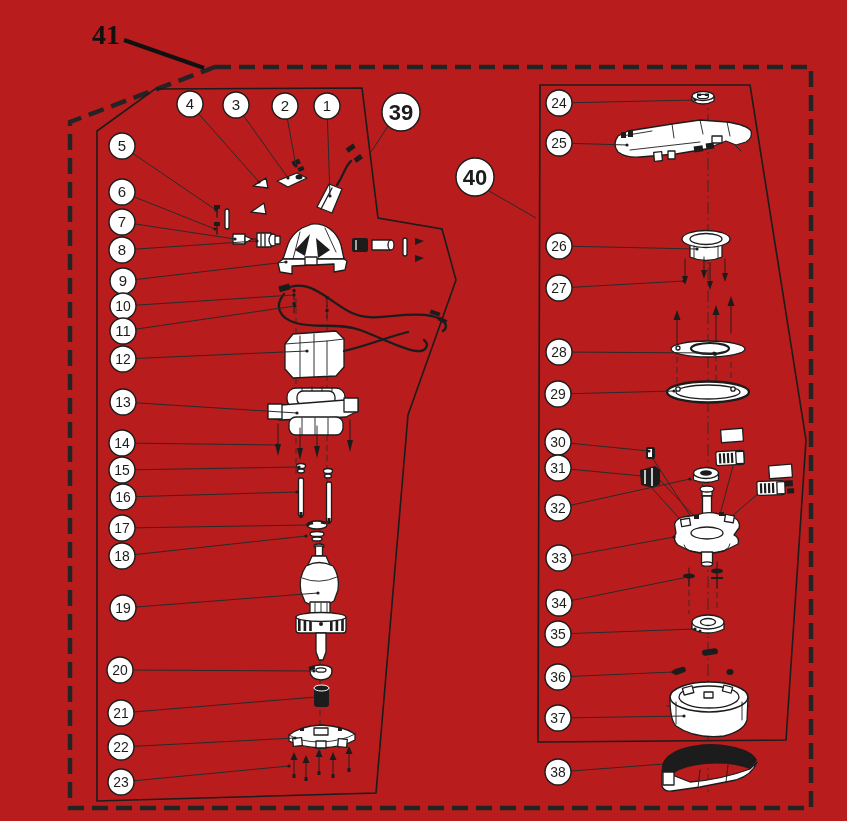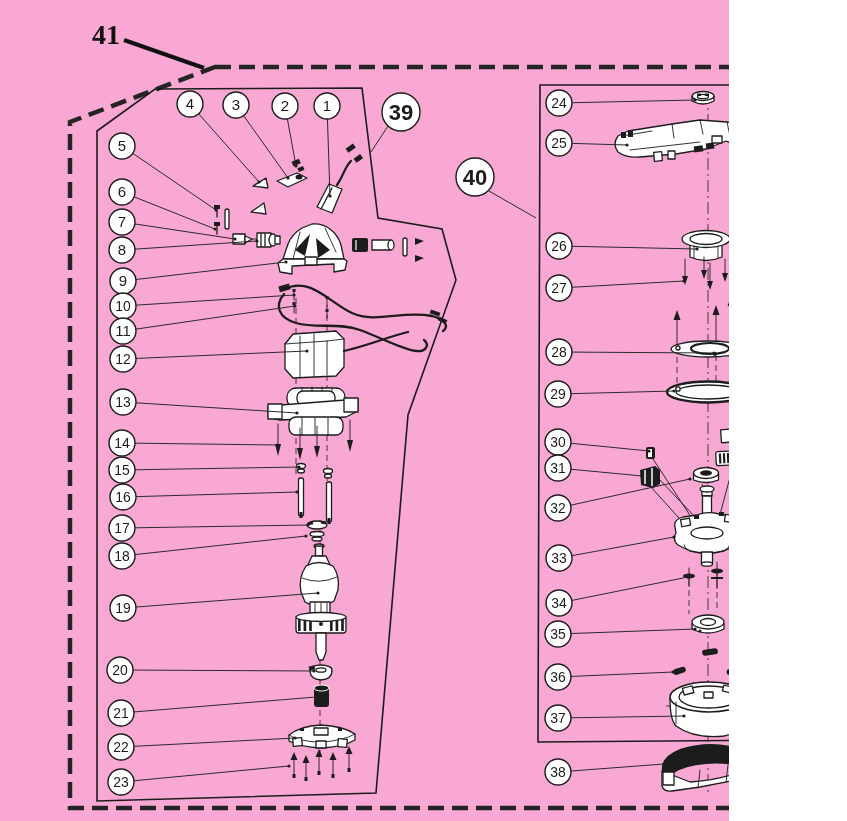--- a/index.html
+++ b/index.html
@@ -1,16 +1,16 @@
 <!DOCTYPE html>
 <html><head>
 <meta charset="utf-8">
 <style>
   html,body{margin:0;padding:0;background:#ffffff;}
-  .stage{width:729px;height:821px;position:relative;background:#f9a8d4;overflow:hidden;}
+  .stage{width:847px;height:821px;position:relative;background:#b91c1c;overflow:hidden;}
   svg{display:block;}
   .border{fill:none;stroke:#242424;stroke-width:4.5;stroke-dasharray:16 8;}
   .panel{fill:none;stroke:#1c1c1c;stroke-width:1.6;}
   .ink{stroke:#1c1c1c;fill:none;stroke-width:1.3;stroke-linecap:round;stroke-linejoin:round;}
   .inkw{stroke:#1c1c1c;fill:#ffffff;stroke-width:1.3;stroke-linejoin:round;}
   .inkb{fill:#1c1c1c;stroke:none;}
   .thick{stroke-width:2.3;}
   .thin{stroke-width:0.9;}
   .dash{stroke:#2c2c2c;stroke-width:0.9;stroke-dasharray:6 4;fill:none;}
   .dashdot{stroke:#2c2c2c;stroke-width:0.9;stroke-dasharray:12 4 2 4;fill:none;}

